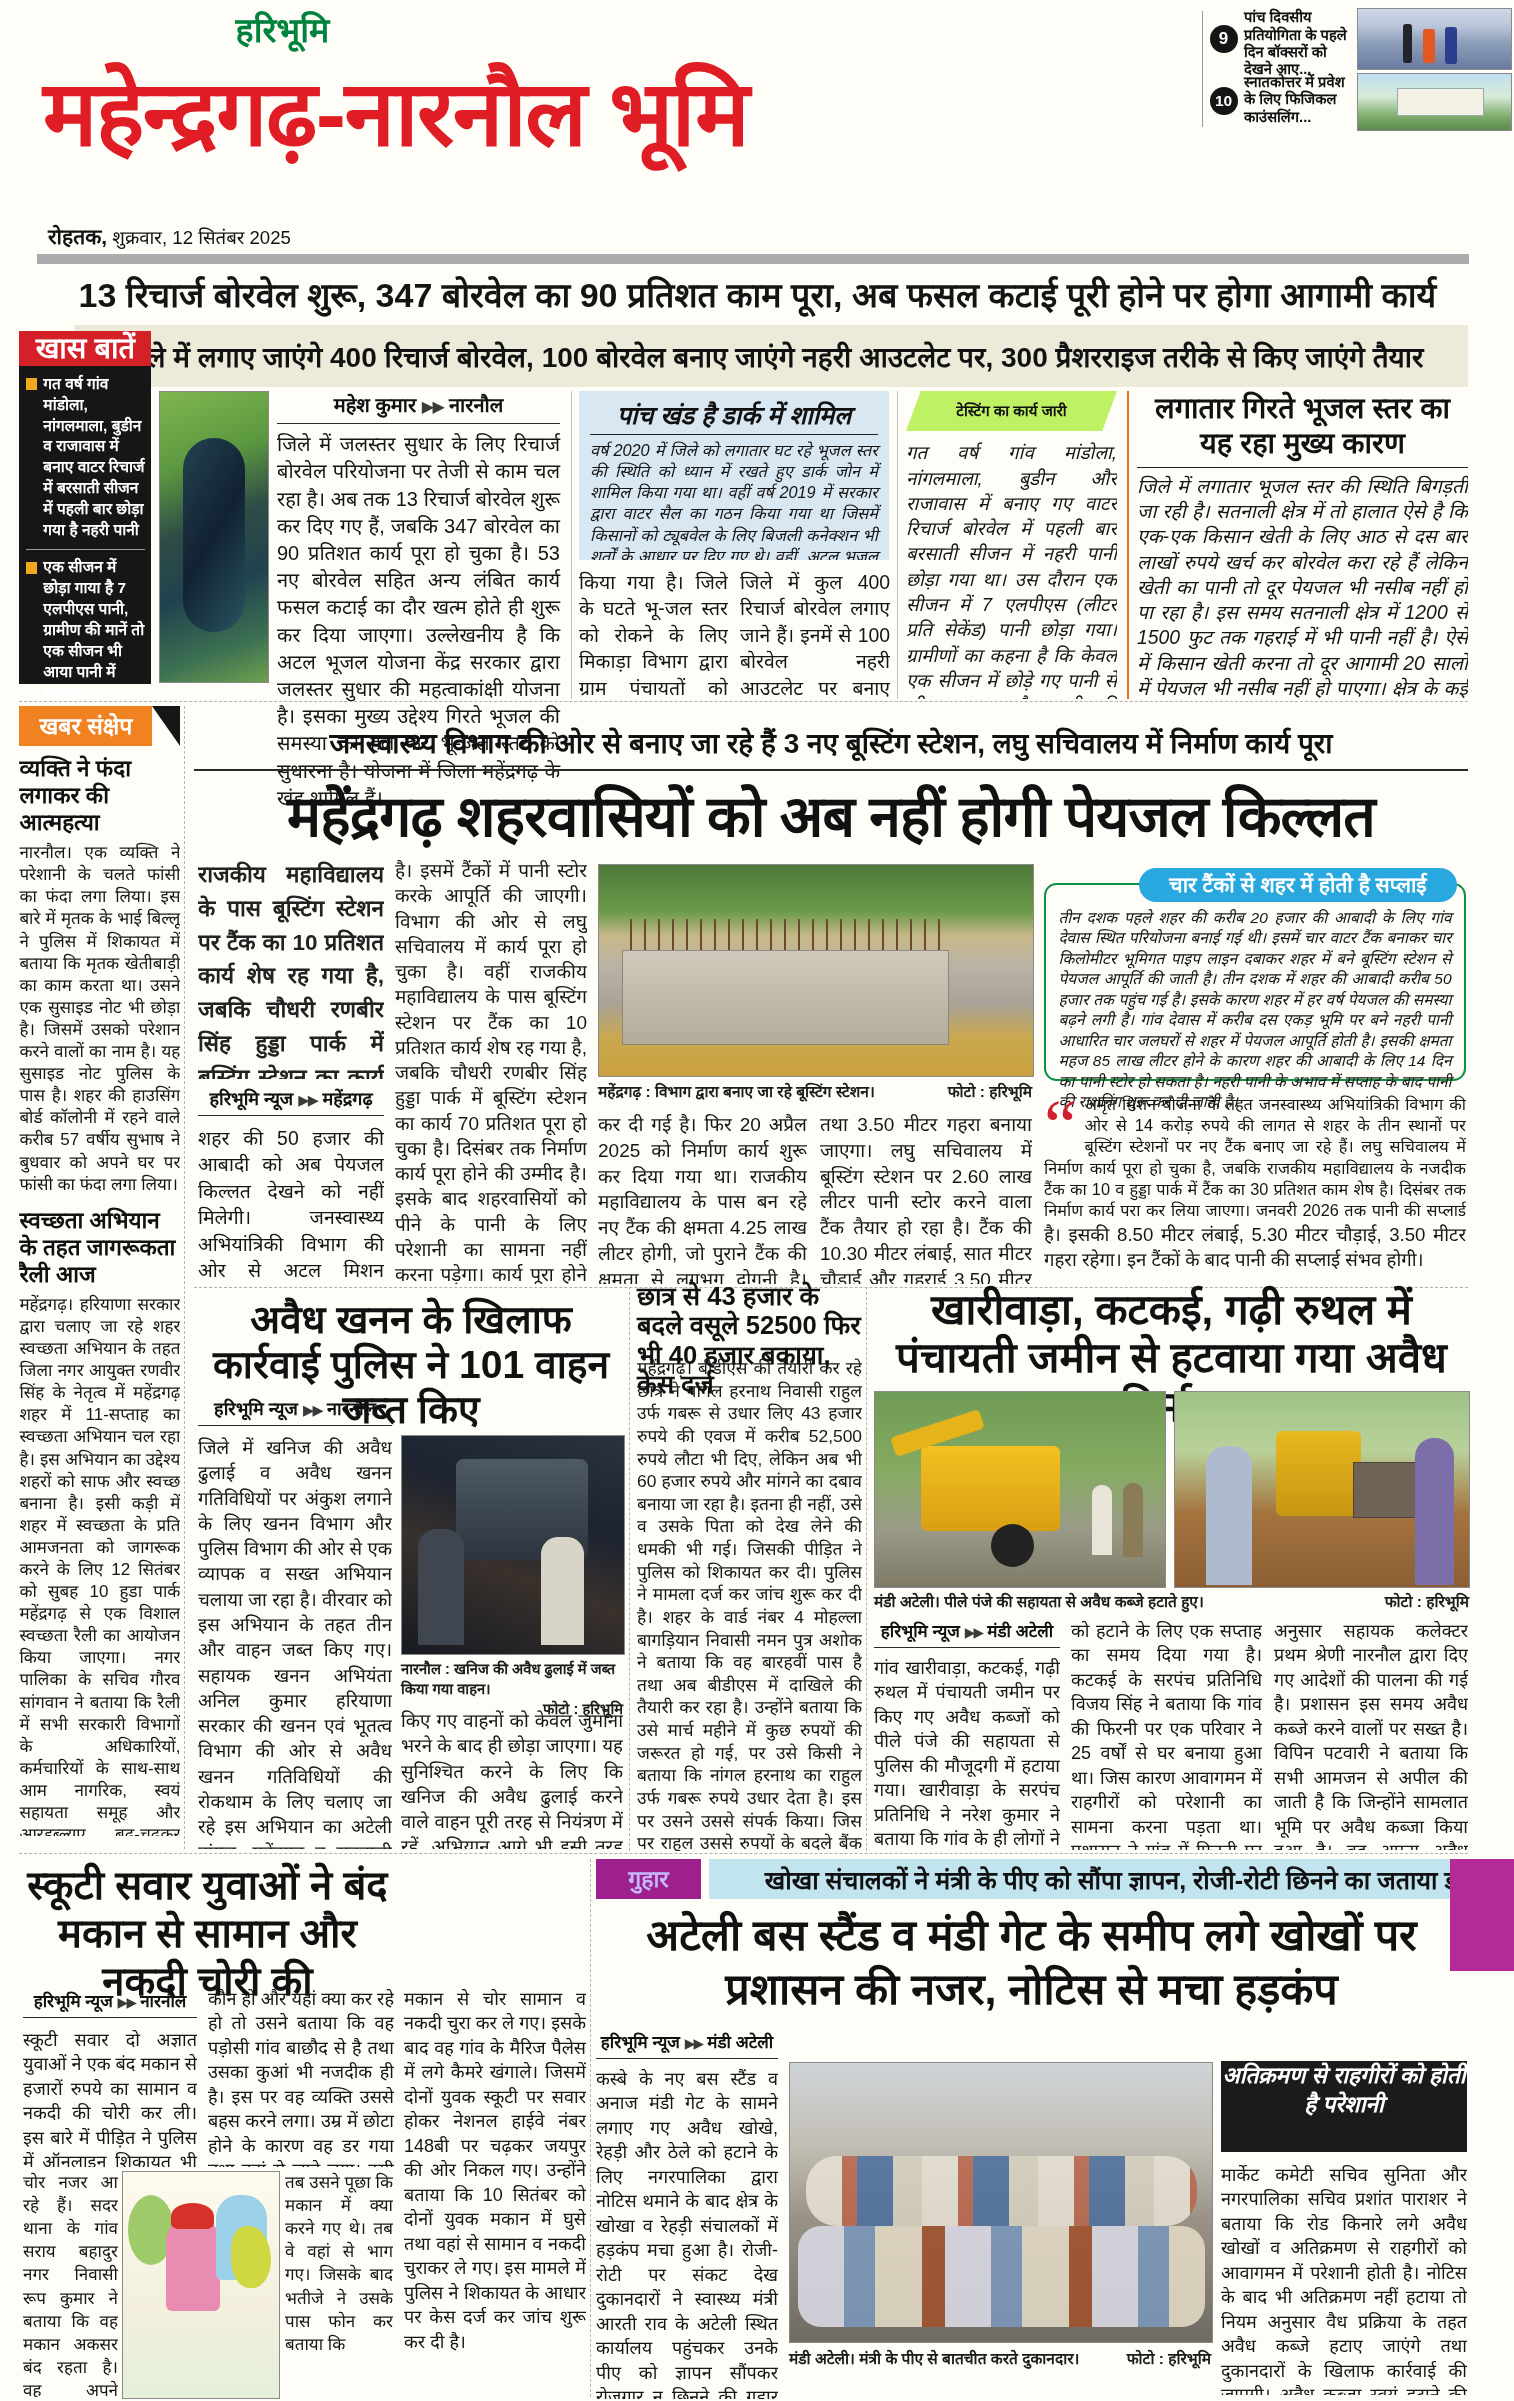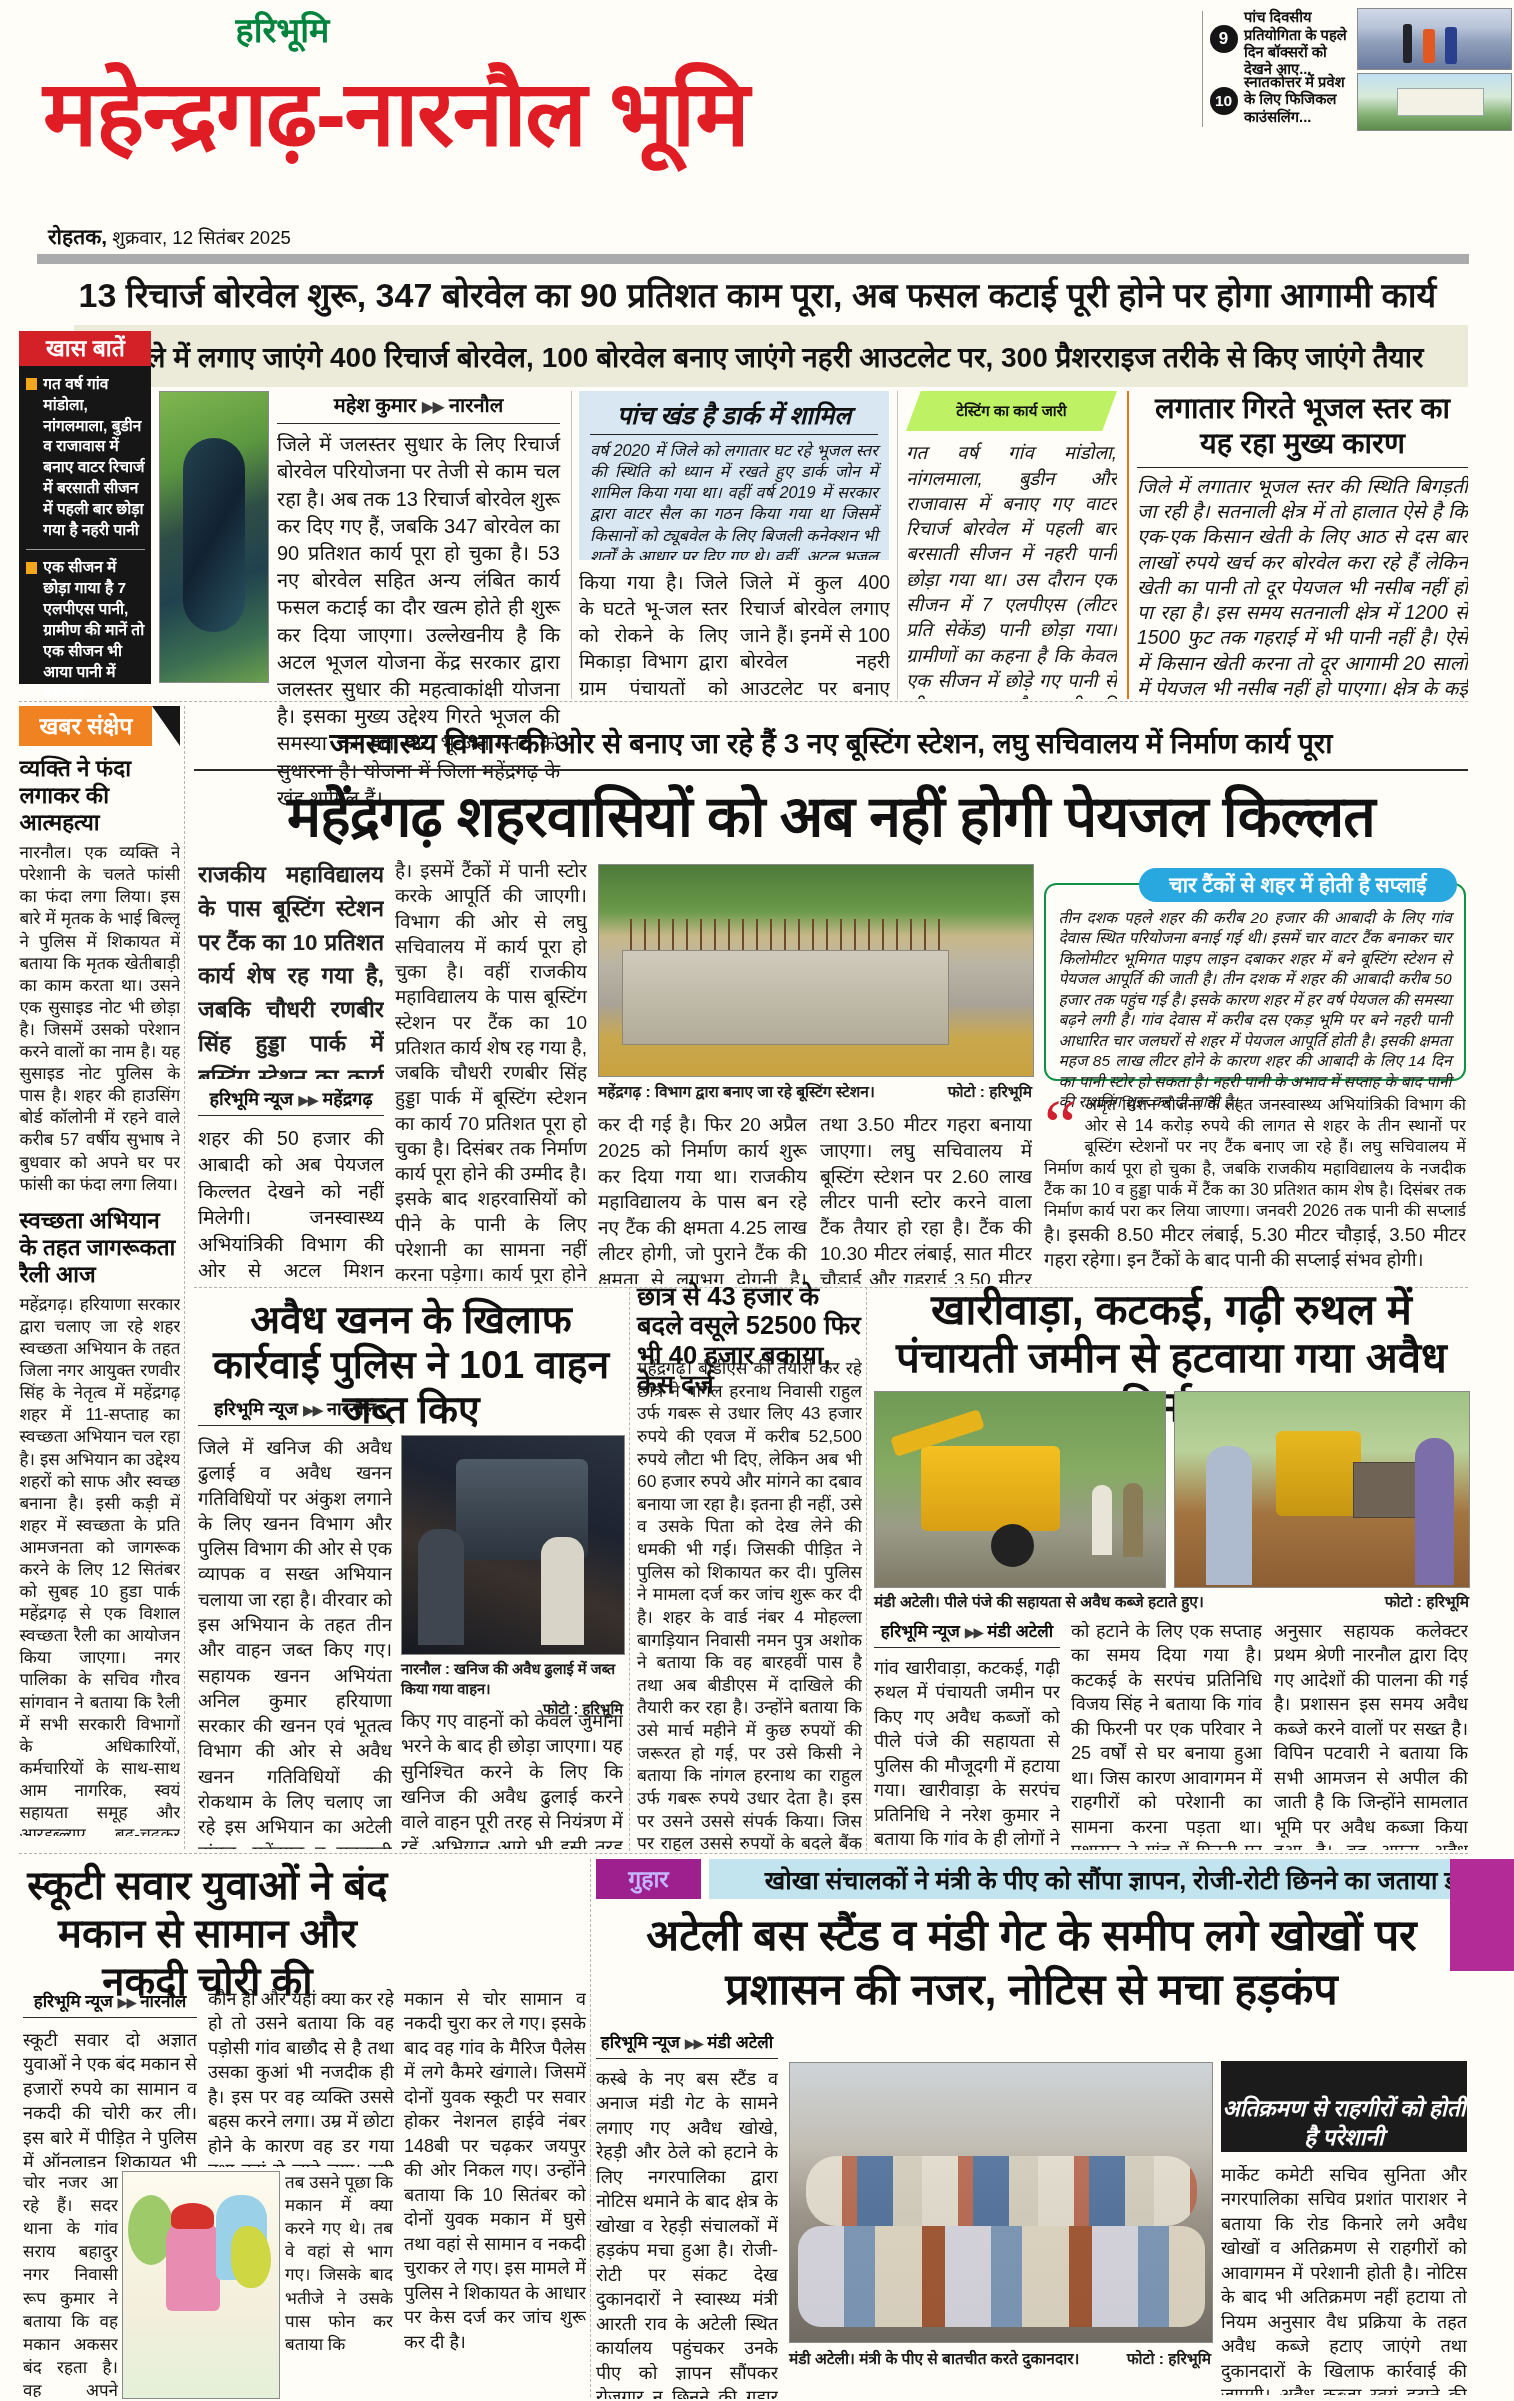--- a/index.html
+++ b/index.html
@@ -64,21 +64,21 @@
   </div>
 
   <div class="abs" style="left:37px;top:254px;width:1432px;height:10px;background:#a9abad;"></div>
 
   <div class="abs bold ctr" style="left:19.4px;top:271px;width:1476px;font-size:34px;color:#141414;"><span>13 रिचार्ज बोरवेल शुरू, 347 बोरवेल का 90 प्रतिशत काम पूरा, अब फसल कटाई पूरी होने पर होगा आगामी कार्य</span></div>
 
   <div class="abs" style="left:74px;top:325px;width:1394px;height:62px;background:#ecead9;display:flex;align-items:center;justify-content:center;">
     <span class="bold" style="font-size:28px;">जिले में लगाए जाएंगे 400 रिचार्ज बोरवेल, 100 बोरवेल बनाए जाएंगे नहरी आउटलेट पर, 300 प्रैशरराइज तरीके से किए जाएंगे तैयार</span>
   </div>
 
-  <div class="abs bold ctr" style="left:19.4px;top:331px;width:132px;height:35px;background:#d42027;color:#fff;font-size:23px;line-height:35px;"><span>खास बातें</span></div>
+  <div class="abs bold ctr" style="left:19.4px;top:331px;width:132px;height:35px;background:#d42027;color:#fff;font-size:29px;line-height:35px;"><span>खास बातें</span></div>
 
   <div class="abs" style="left:19.4px;top:366px;width:132px;height:318px;background:#161616;color:#fff;padding:7.7px 6.2px;box-sizing:border-box;">
     <div style="display:flex;border-bottom:0.8px solid #9b9b9b;padding-bottom:7.7px;">
       <span class="bullet"></span>
       <span class="bold" style="font-size:15.5px;line-height:1.35;">गत वर्ष गांव मांडोला, नांगलमाला, बुडीन व राजावास में बनाए वाटर रिचार्ज में बरसाती सीजन में पहली बार छोड़ा गया है नहरी पानी</span>
     </div>
     <div style="display:flex;padding-top:7.7px;">
       <span class="bullet"></span>
       <span class="bold" style="font-size:15.5px;line-height:1.35;">एक सीजन में छोड़ा गाया है 7 एलपीएस पानी, ग्रामीण की मानें तो एक सीजन भी आया पानी में बदलाव</span>
     </div>
@@ -283,21 +283,21 @@
   <div class="photo" style="left:789px;top:2062px;width:422px;height:279px;background:
          linear-gradient(180deg,#cfd4d8 0%,#c2beb4 30%,#9b9388 55%,#6f6a62 100%);">
     <div class="abs" style="left:15.5px;top:93px;width:391px;height:70px;background:repeating-linear-gradient(90deg,#e8e3d4 0 36px,#b9654a 36px 51px,#4a6f9e 51px 87px,#d8d2c2 87px 116px);border-radius:31px;opacity:.85;"></div>
     <div class="abs" style="left:7.7px;top:163px;width:407px;height:101px;background:repeating-linear-gradient(90deg,#d8d8e2 0 46px,#7996b9 46px 77px,#e0d8c4 77px 124px,#a0522d 124px 147px);border-radius:23px;opacity:.9;"></div>
   </div>
   <div class="abs" style="left:789px;top:2347px;width:422px;display:flex;justify-content:space-between;">
     <span class="cap">मंडी अटेली। मंत्री के पीए से बातचीत करते दुकानदार।</span>
     <span class="credit">फोटो : हरिभूमि</span>
   </div>
 
-  <div class="abs ctr" style="left:1221px;top:2061px;width:246px;height:91px;background:#1b1b1b;display:flex;align-items:flex-end;justify-content:center;">
+  <div class="abs ctr" style="left:1221px;top:2061px;width:246px;height:91px;background:#1b1b1b;display:flex;align-items:flex-start;justify-content:center;">
     <span class="bold ital" style="color:#fff;font-size:22.5px;line-height:1.3;">अतिक्रमण से राहगीरों को होती है परेशानी</span>
   </div>
   <div class="abs jt" style="left:1221px;top:2163px;width:246px;height:232px;font-size:18px;overflow:hidden;"><span>मार्केट कमेटी सचिव सुनिता और नगरपालिका सचिव प्रशांत पाराशर ने बताया कि रोड किनारे लगे अवैध खोखों व अतिक्रमण से राहगीरों को आवागमन में परेशानी होती है। नोटिस के बाद भी अतिक्रमण नहीं हटाया तो नियम अनुसार वैध प्रक्रिया के तहत अवैध कब्जे हटाए जाएंगे तथा दुकानदारों के खिलाफ कार्रवाई की जाएगी। अवैध कब्जा स्वयं हटाने की अपील की गई है।</span></div>
 
   <div class="abs" style="left:1450px;top:1859px;width:64px;height:112px;background:#b32b96;"></div>
 
 </div>
 
 
 </body></html>

